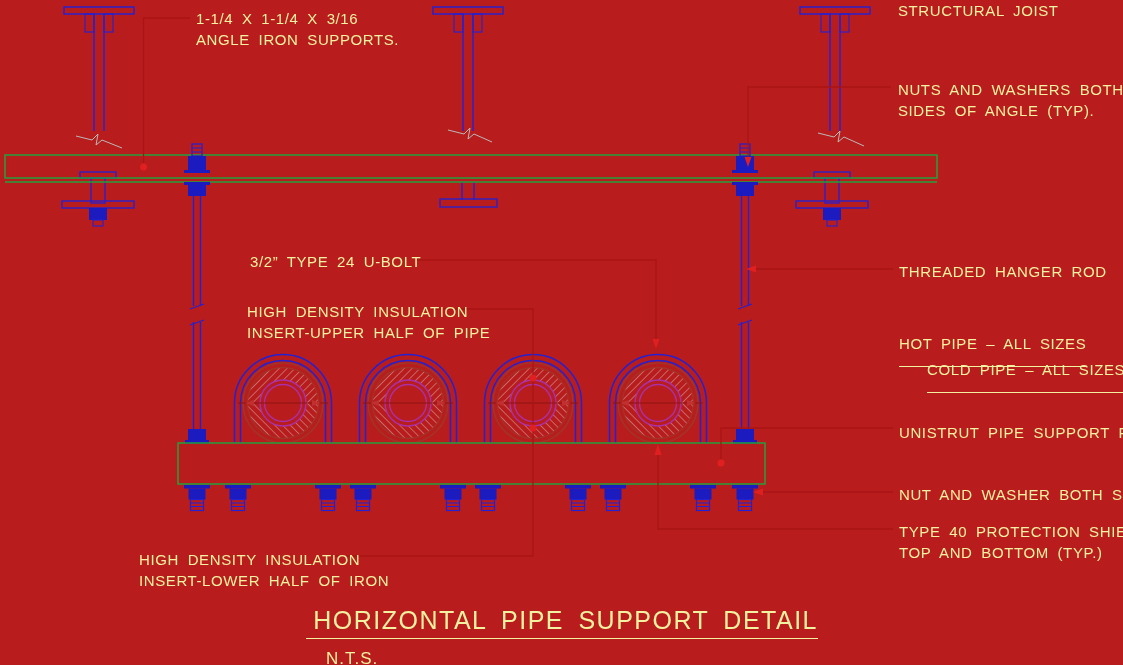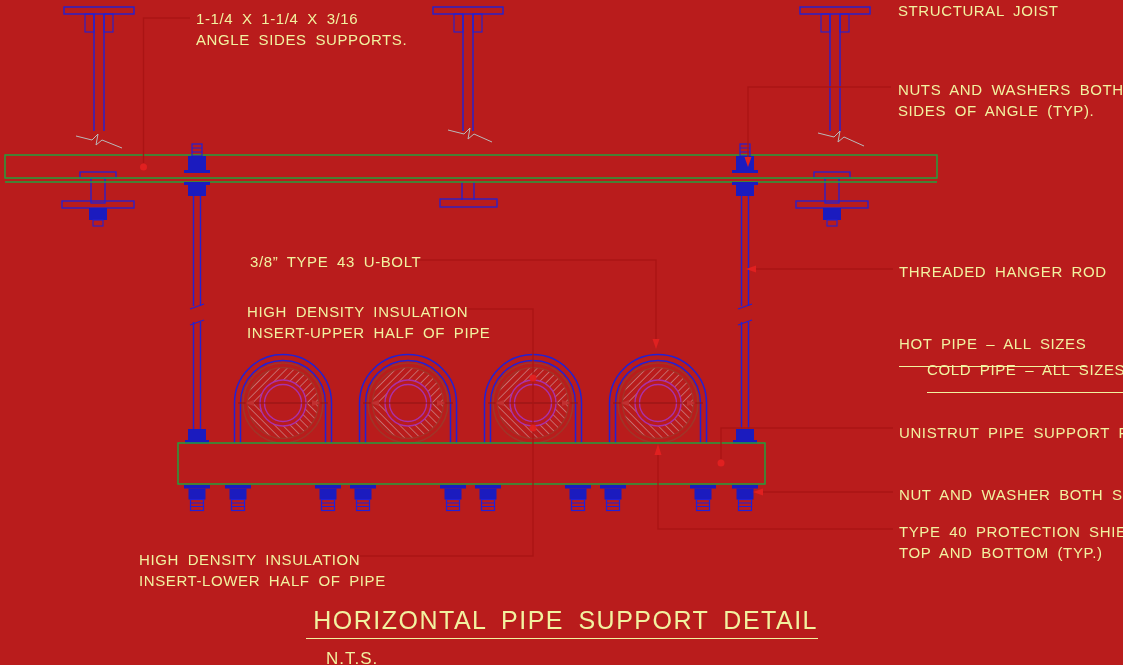--- a/index.html
+++ b/index.html
@@ -174,34 +174,34 @@
     <line x1="763" y1="492" x2="893" y2="492"></line>
     <path d="M 753 492 L 763 488.5 L 763 495.5 Z" fill="#e02020" stroke="none"></path>
 
     <polyline points="893,529 658,529 658,455"></polyline>
     <path d="M 658 444 L 654.5 455 L 661.5 455 Z" fill="#e02020" stroke="none"></path>
   </g>
 </svg>
 
 <div class="lbl" style="left:196px;top:8px">
   <div>1-1/4 X 1-1/4 X 3/16</div>
-  <div>ANGLE SIDES SUPPORTS.</div>
+  <div>ANGLE IRON SUPPORTS.</div>
 </div>
 
 <div class="lbl" style="left:898px;top:0px">
   <div>STRUCTURAL JOIST</div>
 </div>
 
 <div class="lbl" style="left:898px;top:79px">
   <div>NUTS AND WASHERS BOTH</div>
   <div>SIDES OF ANGLE (TYP).</div>
 </div>
 
 <div class="lbl" style="left:250px;top:251px">
-  <div>3/8” TYPE 43 U-BOLT</div>
+  <div>3/2” TYPE 24 U-BOLT</div>
 </div>
 
 <div class="lbl" style="left:247px;top:301px">
   <div>HIGH DENSITY INSULATION</div>
   <div>INSERT-UPPER HALF OF PIPE</div>
 </div>
 
 <div class="lbl" style="left:899px;top:261px">
   <div>THREADED HANGER ROD</div>
 </div>
@@ -222,21 +222,21 @@
   <div>NUT AND WASHER BOTH SIDES</div>
 </div>
 
 <div class="lbl" style="left:899px;top:521px">
   <div>TYPE 40 PROTECTION SHIELD</div>
   <div>TOP AND BOTTOM (TYP.)</div>
 </div>
 
 <div class="lbl" style="left:139px;top:549px">
   <div>HIGH DENSITY INSULATION</div>
-  <div>INSERT-LOWER HALF OF PIPE</div>
+  <div>INSERT-LOWER HALF OF IRON</div>
 </div>
 
 <div id="title-block">
   <span>HORIZONTAL PIPE SUPPORT DETAIL</span>
 </div>
 <div id="nts">
   <span>N.T.S.</span>
 </div>
 
 </div>

